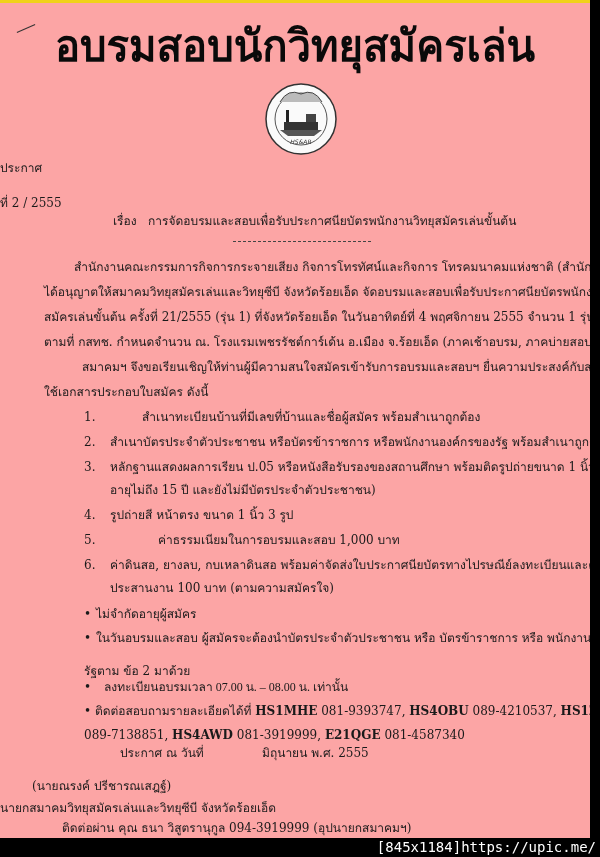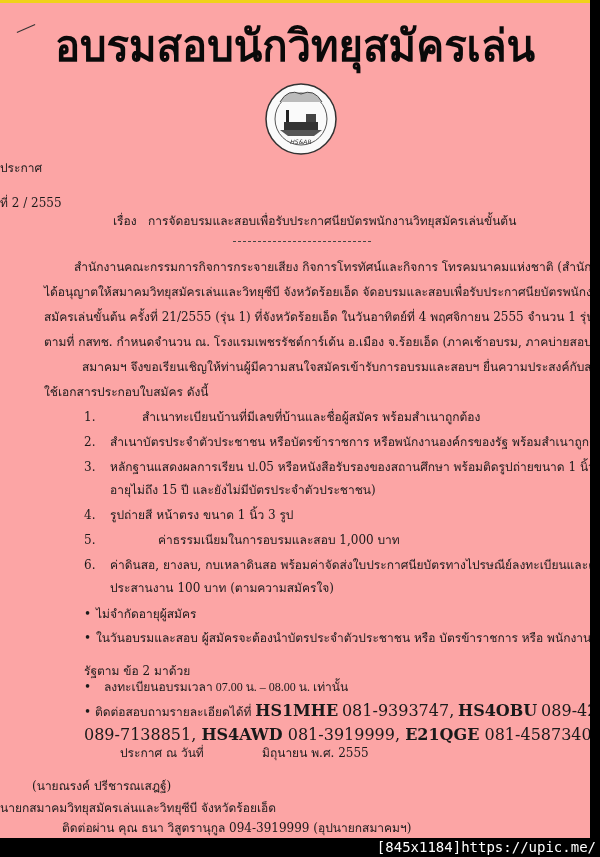--- a/index.html
+++ b/index.html
@@ -17,21 +17,21 @@
     .headline {
       position:absolute; left:0; width:590px; top:14px; text-align:center;
       font-family:"DejaVu Sans","Liberation Sans",sans-serif; font-weight:bold;
       font-size:44px; letter-spacing:0px; color:#0a0a0a; line-height:64px;
       transform:scaleX(0.95);
     }
     .logo { position:absolute; left:264px; top:82px; width:74px; height:74px; }
     .t { position:absolute; font-size:12px; color:#1a1a1a; white-space:nowrap; line-height:16px; }
     .center { left:0; width:590px; text-align:left; }
     .b { font-weight:bold; }
-    .sm { font-size:16px; }
+    .sm { font-size:12px; }
     .dash { position:absolute; left:233px; top:241px; width:138px; border-top:1px dashed #444; }
     .footer-bar {
       position:absolute; left:0; top:838px; width:600px; height:19px; background:#000;
     }
     .watermark {
       position:absolute; right:4px; top:839px; color:#fff;
       font-family:"DejaVu Sans Mono","Liberation Mono",monospace; font-size:14px; line-height:17px;
     }
     .rightbar { position:absolute; left:590px; top:0; width:10px; height:857px; background:#000; }
   </style>

